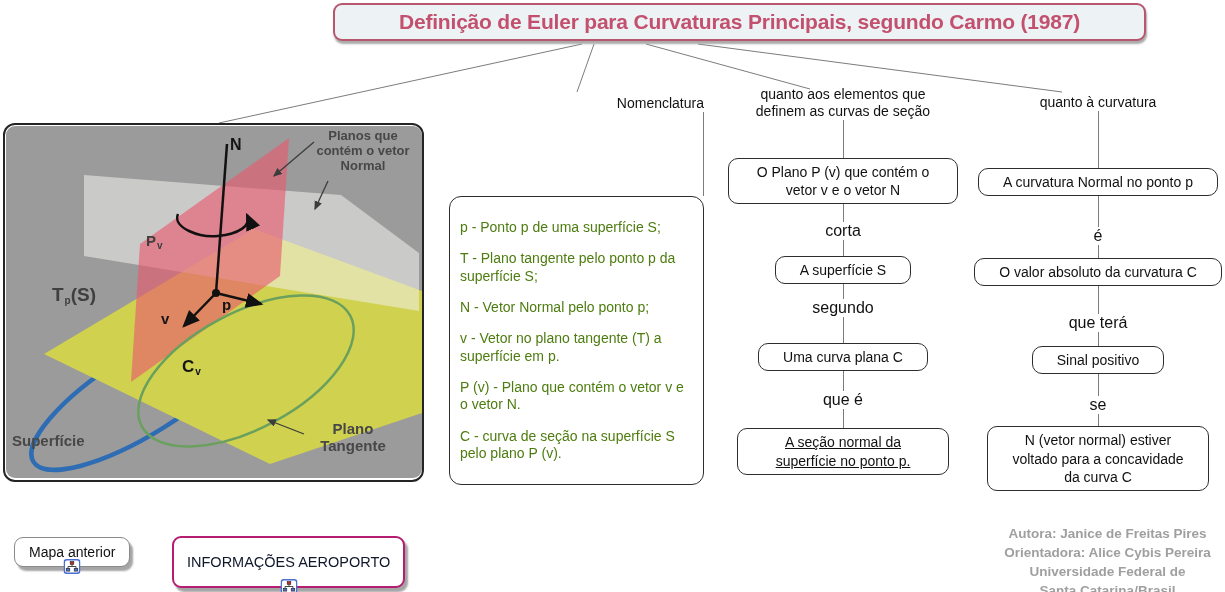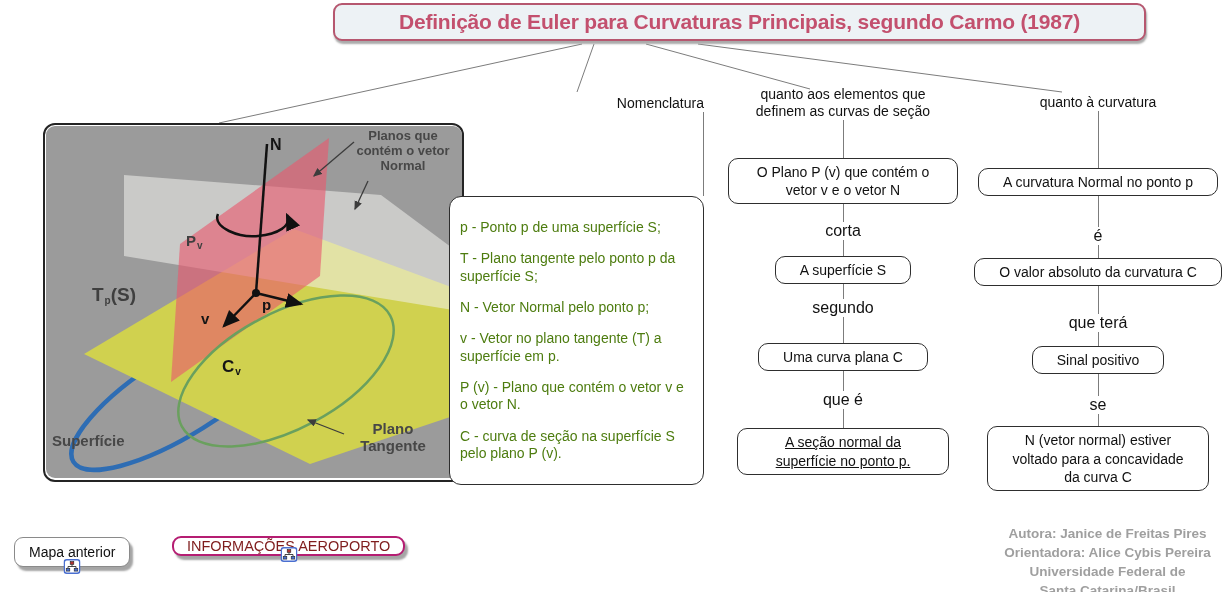--- a/index.html
+++ b/index.html
@@ -15,21 +15,21 @@
     position:absolute;left:297px;top:3px;width:813px;height:38px;box-sizing:border-box;
     background:#edf2f5;border:2px solid #b6576f;border-radius:9px;
     box-shadow:1px 3px 2px #aaaaaa;
     display:flex;align-items:center;justify-content:center;
     font-size:21px;font-weight:bold;color:#c3506e;letter-spacing:-0.2px;z-index:2;margin-left:36px;
   }
 
   
   .figure-frame{
     position:absolute;left:3px;top:123px;width:421px;height:359px;box-sizing:border-box;
-    border:2.5px solid #242424;border-radius:12px;background:#ffffff;padding:1px;z-index:1;margin-left:40px;
+    border:2.5px solid #242424;border-radius:12px;background:#ffffff;padding:1px;z-index:1;
   }
   .figure-inner{position:relative;width:416px;height:352px;}
   .fig-label{position:absolute;font-weight:bold;color:#474747;line-height:1.15;z-index:3;}
   .fig-black{color:#151515;}
   .fig-sub{font-size:10px;vertical-align:-3px;margin-left:1px;font-weight:bold;}
 
   
   .chain{position:absolute;display:flex;flex-direction:column;align-items:center;z-index:2;}
   .branch-label{font-size:14px;line-height:1.2;text-align:center;color:#111;}
   .vline{width:1px;background:#7c7c7c;}
@@ -44,21 +44,21 @@
   }
   .nomen-box p{margin:0 0 14px;}
   .nomen-box p:last-child{margin-bottom:0;}
 
   
   .map-btn{
     position:absolute;background:#fff;border-radius:9px;cursor:pointer;
     box-shadow:3px 4px 2px #a5a5a5;text-align:center;z-index:2;
   }
   .btn-prev{left:14px;top:537px;padding:6px 14px;border:1.5px solid #8a8a8a;font-size:14px;color:#111;}
-  .btn-info{left:172px;top:536px;padding:0 13px;border:2px solid #b51d72;font-size:14.5px;color:#7f1d1d;}
+  .btn-info{left:172px;top:536px;padding:16px 13px;border:2px solid #b51d72;font-size:14.5px;color:#0f172a;}
   .btn-icon{position:absolute;left:50%;bottom:-11px;transform:translateX(-50%);z-index:3;}
 
   
   .credits{
     position:absolute;left:985px;top:524px;width:245px;text-align:center;
     font-size:13.5px;font-weight:bold;color:#9f9f9f;line-height:1.42;z-index:1;
   }
 </style>
 </head>
 <body>

